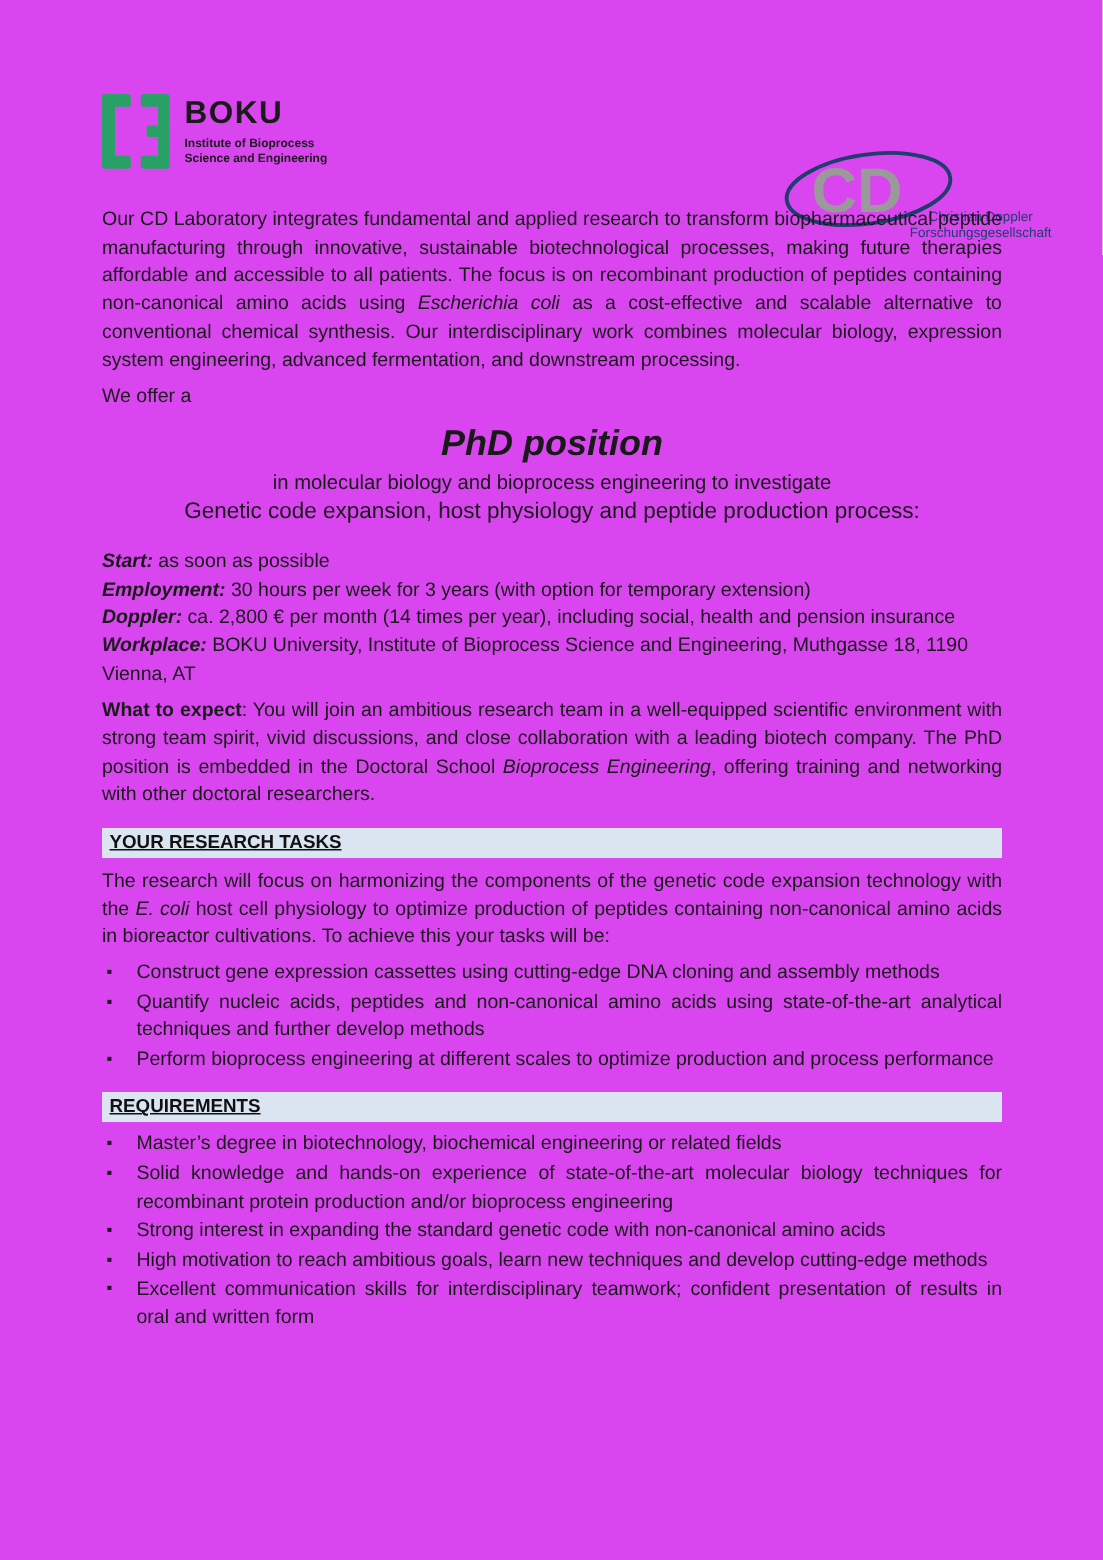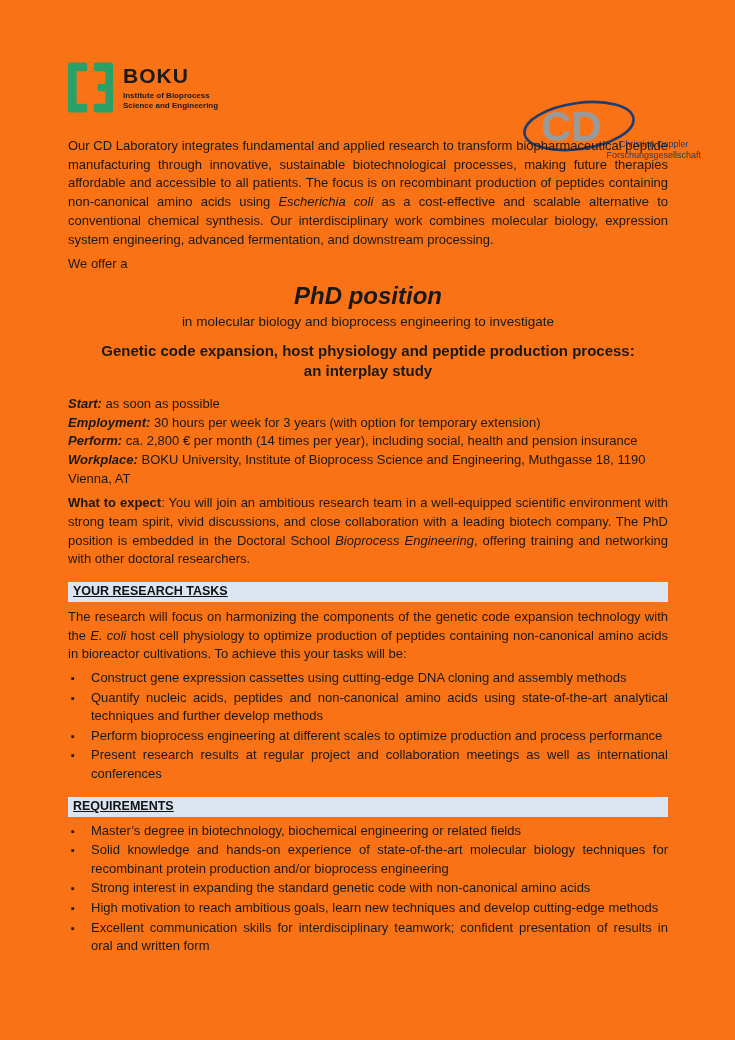--- a/index.html
+++ b/index.html
@@ -1,41 +1,41 @@
 <!DOCTYPE html>
 <html><head>
 <meta charset="utf-8">
 <style>
   * { margin:0; padding:0; box-sizing:border-box; }
   html,body { background:#ffffff; }
   .page {
     position:relative;
     width:735px; height:1040px;
-    background:#f97316;
+    background:#d946ef;
     font-family:"Liberation Sans", sans-serif;
     color:#191919;
     overflow:hidden;
   }
   
   .boku-logo { position:absolute; left:68px; top:62px; display:flex; align-items:flex-start; }
   .boku-glyph { width:46px; height:51px; margin-right:9px; }
   .boku-texts { padding-top:4px; }
   .boku-name { font-size:21px; font-weight:bold; letter-spacing:1px; color:#1a1a1a; line-height:20px; }
   .boku-sub { font-size:8px; font-weight:bold; color:#1a1a1a; line-height:9.5px; margin-top:5px; }
   .cd-logo { position:absolute; right:34px; top:99px; width:180px; height:66px; }
   .cd-mark { position:absolute; left:0; top:0; }
   .cd-text { position:absolute; right:0; top:40px; text-align:center; font-size:9px; line-height:11px; color:#1f3d6e; }
   
   .content { position:absolute; left:68px; top:131px; width:600px; }
   .doc-title { font-size:14px; font-weight:bold; line-height:21px; color:#111; }
   p.body { font-size:13px; line-height:18.7px; text-align:justify; margin-top:6px; }
   .we-offer { font-size:13px; line-height:18px; margin-top:6px; }
   .pos-title { font-size:24px; font-weight:bold; text-align:center; margin-top:9px; line-height:28px;font-style:italic; }
   .pos-sub { font-size:13.5px; text-align:center; margin-top:3px; line-height:18px; }
-  .pos-topic { font-size:15px; font-weight:bold; text-align:center; margin-top:10px; line-height:20px; }
+  .pos-topic { font-size:15px; font-weight:normal; text-align:center; line-height:20px; }
   .details { margin-top:14px; }
   .detail-line { font-size:13px; line-height:18.6px; }
   .detail-line b { font-weight:bold;font-style:italic; }
   .expect { margin-top:9px; }
   
   .section-header {
     margin-top:13px;
     background:#dbe5f1;
     font-size:12.5px; font-weight:bold;
     line-height:17px;
@@ -101,39 +101,37 @@
 
 
     <p class="body"><span>Our CD Laboratory integrates fundamental and applied research to transform biopharmaceutical peptide manufacturing through innovative, sustainable biotechnological processes, making future therapies affordable and accessible to all patients. The focus is on recombinant production of peptides containing non-canonical amino acids using </span><i>Escherichia coli</i><span> as a cost-effective and scalable alternative to conventional chemical synthesis. Our interdisciplinary work combines molecular biology, expression system engineering, advanced fermentation, and downstream processing.</span></p>
 
     <p class="we-offer">We offer a</p>
 
     <div class="pos-title">PhD position</div>
     <div class="pos-sub">in molecular biology and bioprocess engineering to investigate</div>
     <div class="pos-topic">
       <div>Genetic code expansion, host physiology and peptide production process:</div>
-      <div>an interplay study</div>
     </div>
 
     <div class="details">
       <p class="detail-line"><b>Start:</b><span> as soon as possible</span></p>
       <p class="detail-line"><b>Employment:</b><span> 30 hours per week for 3 years (with option for temporary extension)</span></p>
-      <p class="detail-line"><b>Perform:</b><span> ca. 2,800 € per month (14 times per year), including social, health and pension insurance</span></p>
+      <p class="detail-line"><b>Doppler:</b><span> ca. 2,800 € per month (14 times per year), including social, health and pension insurance</span></p>
       <p class="detail-line"><b>Workplace:</b><span> BOKU University, Institute of Bioprocess Science and Engineering, Muthgasse 18, 1190 Vienna, AT</span></p>
     </div>
 
     <p class="body expect"><b>What to expect</b><span>: You will join an ambitious research team in a well-equipped scientific environment with strong team spirit, vivid discussions, and close collaboration with a leading biotech company. The PhD position is embedded in the Doctoral School </span><i>Bioprocess Engineering</i><span>, offering training and networking with other doctoral researchers.</span></p>
 
     <div class="section-header">YOUR RESEARCH TASKS</div>
     <p class="body section-intro"><span>The research will focus on harmonizing the components of the genetic code expansion technology with the </span><i>E. coli</i><span> host cell physiology to optimize production of peptides containing non-canonical amino acids in bioreactor cultivations. To achieve this your tasks will be:</span></p>
     <ul class="bullets">
       <li>Construct gene expression cassettes using cutting-edge DNA cloning and assembly methods</li>
       <li>Quantify nucleic acids, peptides and non-canonical amino acids using state-of-the-art analytical techniques and further develop methods</li>
       <li>Perform bioprocess engineering at different scales to optimize production and process performance</li>
-      <li>Present research results at regular project and collaboration meetings as well as international conferences</li>
     </ul>
 
     <div class="section-header">REQUIREMENTS</div>
     <ul class="bullets">
       <li>Master’s degree in biotechnology, biochemical engineering or related fields</li>
       <li>Solid knowledge and hands-on experience of state-of-the-art molecular biology techniques for recombinant protein production and/or bioprocess engineering</li>
       <li>Strong interest in expanding the standard genetic code with non-canonical amino acids</li>
       <li>High motivation to reach ambitious goals, learn new techniques and develop cutting-edge methods</li>
       <li>Excellent communication skills for interdisciplinary teamwork; confident presentation of results in oral and written form</li>
     </ul>

